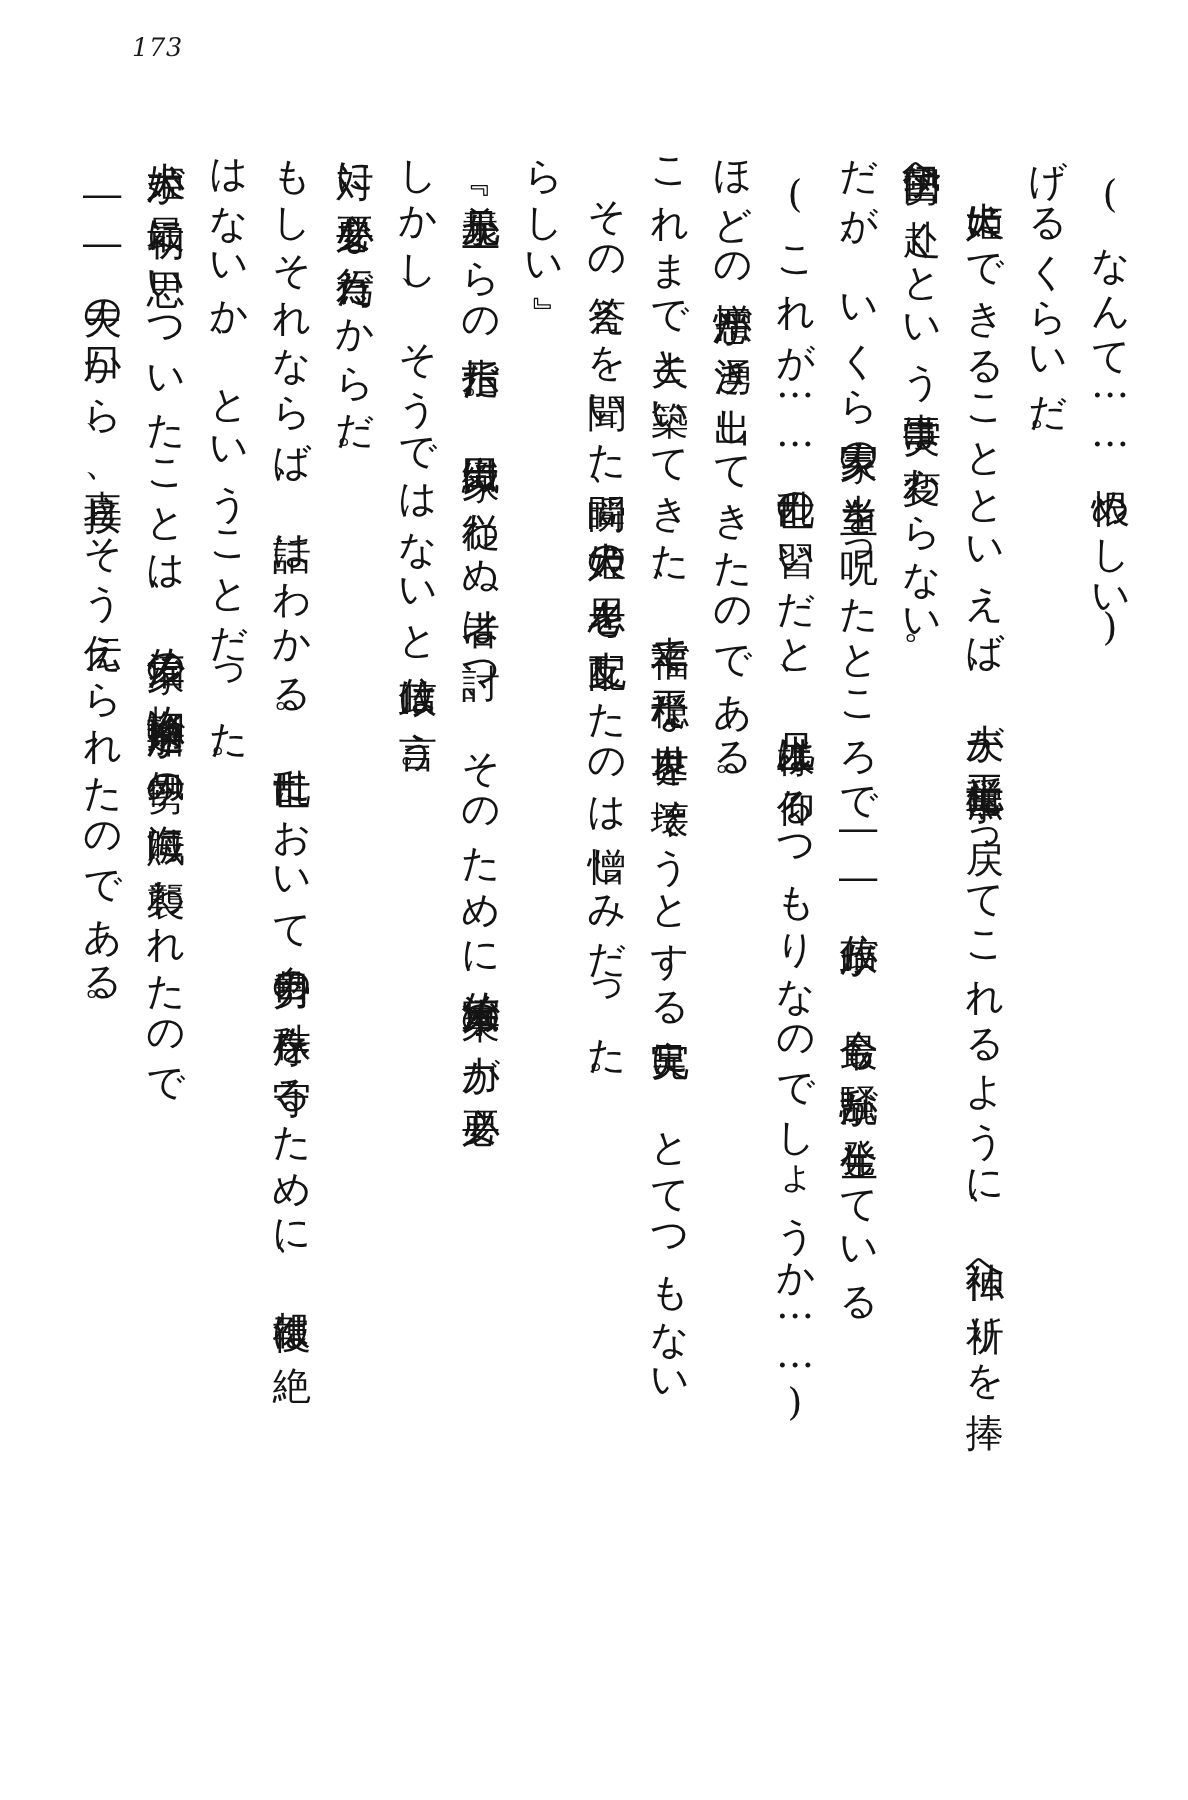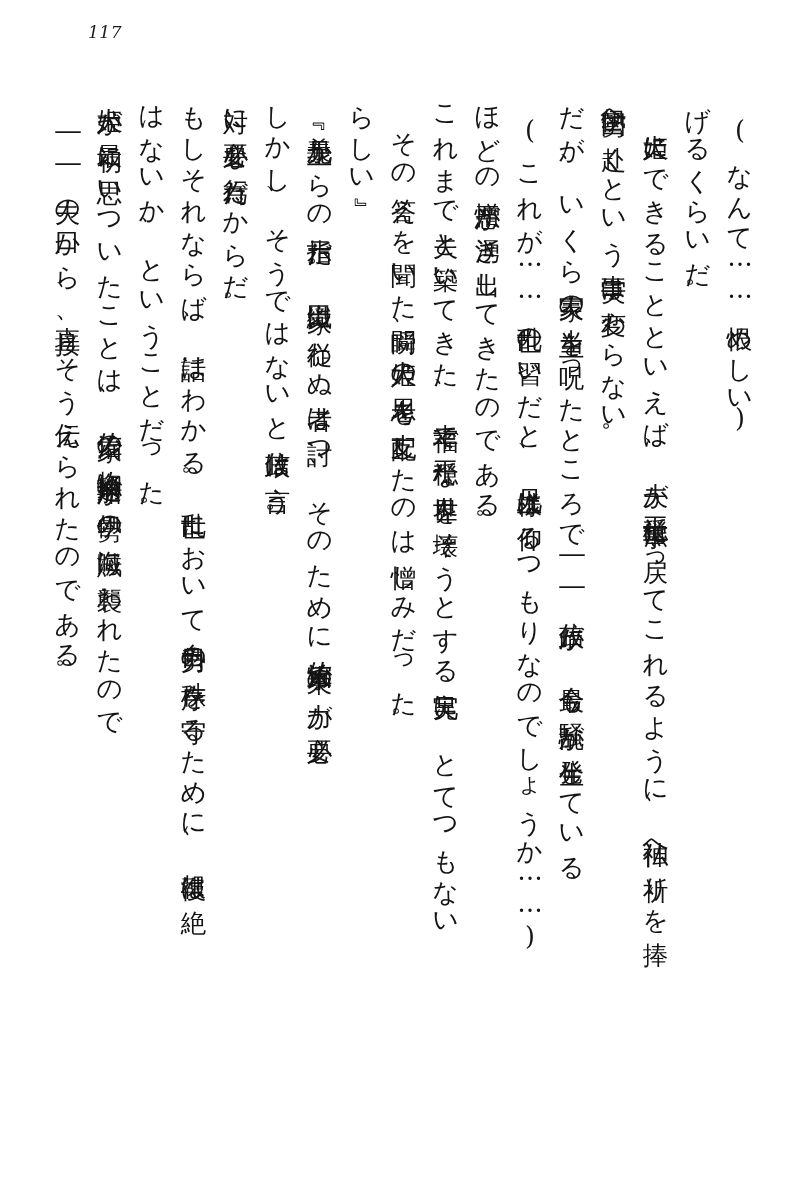--- a/index.html
+++ b/index.html
@@ -66,21 +66,21 @@
 
   .vline.indent {
     padding-top: 27px;
   }
 </style>
 </head>
 <body>
 
 <div class="page">
 
-  <div class="page-number">117</div>
+  <div class="page-number">173</div>
 
   <div class="body-text">
     <div class="vline indent">――夫の口から、直接、そう伝えられたのである。</div>
     <div class="vline">犬姫が最初に思いついたことは、佐治家の物資輸送船が伊勢の海賊に襲われたので</div>
     <div class="vline">はないか、ということだった。</div>
     <div class="vline">もしそれならば、話はわかる。乱世において自勢力の秩序を守るために、報復は絶</div>
     <div class="vline">対に必要な行為だからだ。</div>
     <div class="vline">しかし、そうではないと信政は言う。</div>
     <div class="vline indent">『義兄上からの指示だ。織田家に従わぬ者は討つ、そのために佐治水軍衆の力が必要</div>
     <div class="vline">らしい』</div>

